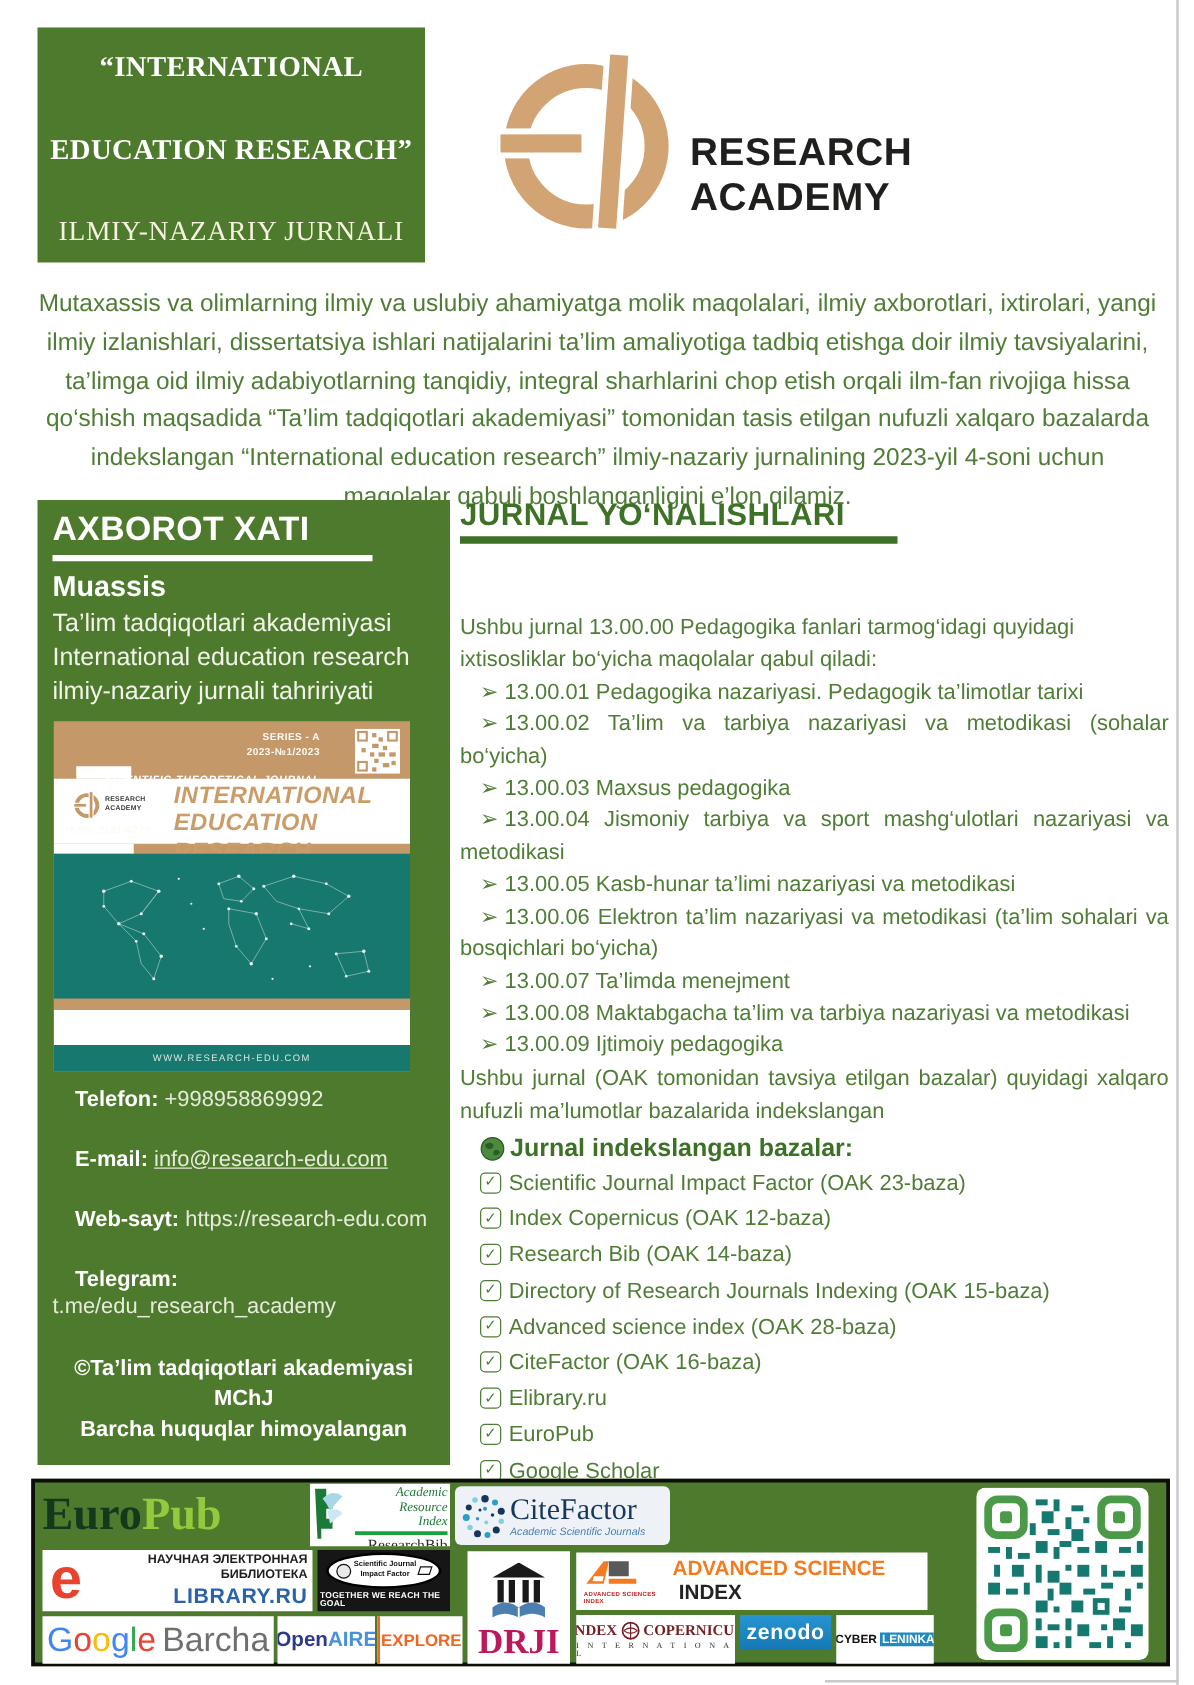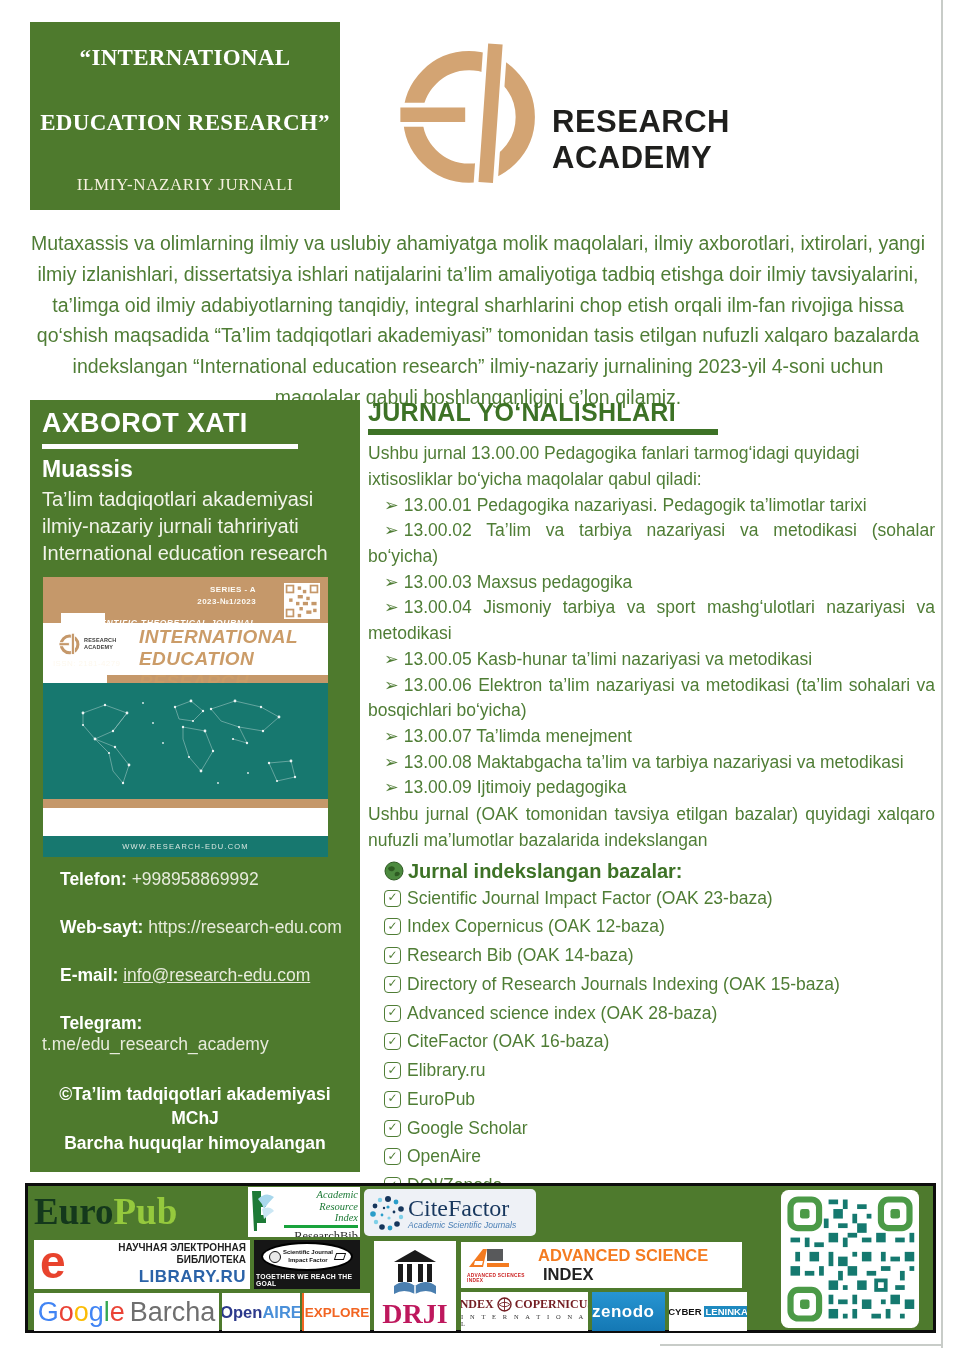--- a/index.html
+++ b/index.html
@@ -7,21 +7,21 @@
   body { font-family:"Liberation Sans","DejaVu Sans",sans-serif; }
   #page { position:relative; width:955px; height:1348px; background:#fff; overflow:hidden; }
   .page-edge-r { position:absolute; left:941px; top:0; width:2px; height:1348px; background:#c8ccc8; }
   .page-edge-b { position:absolute; left:660px; top:1344px; width:283px; height:2px; background:#c8ccc8; }
 
   
   .title-box { position:absolute; left:30px; top:22px; width:310px; height:188px;
     background:#4e7a2d; color:#fff; text-align:center; display:flex; flex-direction:column;
     justify-content:center; font-family:"Liberation Serif","DejaVu Serif",serif; padding-top:6px;gap:32px; }
   .title-box .l1, .title-box .l2 { font-size:23px; font-weight:bold; line-height:1.45; letter-spacing:0.3px; }
-  .title-box .l3 { font-size:17px; color:#f6f1e0; line-height:1.5; letter-spacing:0.6px; }
+  .title-box .l3 { font-size:22px; color:#f6f1e0; line-height:1.5; letter-spacing:0.6px; }
 
   .ra-logo { position:absolute; left:398px; top:40px; width:148px; height:148px; }
   .ra-name { position:absolute; left:552px; top:104px; font-weight:800; color:#1f1f1d;
     font-size:31px; line-height:1.16; letter-spacing:0.5px; }
 
   
   .intro { position:absolute; left:28px; top:228px; width:900px; text-align:center;
     color:#4f7d35; font-size:19.5px; line-height:1.58; }
 
   
@@ -59,21 +59,21 @@
   .contact-line { font-size:17.5px; margin-bottom:27px; }
   .contact-line .lbl { font-weight:bold; color:#ffffff;margin-left:18px; }
   .contact-line .val { color:#e7ebdc; }
   .contact-line .val.link { text-decoration:underline; }
   .copyright { text-align:center; font-weight:bold; font-size:17.5px; line-height:1.4; margin-top:4px; }
 
   
   .rcol { position:absolute; left:368px; top:398px; width:567px; color:#4f7d35; }
   .rc-title { display:inline-block; font-size:25px; font-weight:bold; color:#3d7226;
     letter-spacing:0.3px; padding:0 42px 2px 0; border-bottom:6px solid #3d7226; margin-bottom:5px; }
-  .rc-intro { font-size:17.5px; line-height:1.5; }
+  .rc-intro { font-size:17.5px; line-height:1.5;margin-top:48px; }
   .direction { font-size:17.5px; line-height:1.47; text-align:justify; text-indent:16px; }
   .direction .blt { margin-right:5px; }
   .rc-indexed { font-size:17.5px; line-height:1.5; text-align:justify; }
   .bases-title { display:flex; align-items:center; gap:4px; margin:6px 0 4px 16px;
     font-size:20px; font-weight:bold; color:#3d7226; }
   .base-row { display:flex; align-items:center; margin:0 0 6px 16px; font-size:17.5px; line-height:1.3; }
   .cb { display:inline-flex; width:17px; height:17px; border:1.7px solid #4f7d35; border-radius:4px;
     align-items:center; justify-content:center; font-size:12px; color:#4f7d35; margin-right:6px; flex:none; background:#fff0; }
   .doi-note { font-size:20.5px; margin-top:7px; color:#44792c; }
 
@@ -130,22 +130,22 @@
   .asi { left:433px; top:56px; width:281px; height:46px; display:flex; align-items:center; gap:6px; padding:2px 6px; }
   .asi-mini { font-size:4.8px; font-weight:bold; color:#c22; letter-spacing:0.3px; }
   .asi-t1 { color:#f47b20; font-weight:800; font-size:16.5px; }
   .asi-t2 { color:#222; font-weight:800; font-size:16.5px; margin-left:5px; }
 
   .icop { left:433px; top:106px; width:127px; height:39px; display:flex; flex-direction:column;
     align-items:center; justify-content:center; font-family:"Liberation Serif","DejaVu Serif",serif; }
   .icop-row { display:flex; align-items:center; gap:3px; color:#731d22; font-size:12px; font-weight:bold; }
   .icop-int { font-size:6.5px; letter-spacing:2.6px; color:#333; margin-top:1px; }
 
-  .zenodo { left:564px; top:106px; width:73px; height:39px; background:linear-gradient(#2795d2,#1478b4);
-    display:flex; align-items:center; color:#fff; font-weight:bold;
+  .zenodo { left:564px; top:106px; width:73px; height:28px; background:linear-gradient(#2795d2,#1478b4);
+    display:flex; align-items:center; justify-content:center; color:#fff; font-weight:bold;
     font-size:17px; letter-spacing:0.5px; }
 
   .cyber { left:641px; top:106px; width:78px; height:39px; display:flex; align-items:center;
     justify-content:center; gap:2px; padding:2px; }
   .cy1 { font-size:9.5px; font-weight:900; color:#101010; }
   .cy2 { font-size:9.5px; font-weight:900; color:#fff; background:#1f8ac0; padding:0 2px; }
 
   .qr-big { left:741px; top:4px; width:162px; height:138px; display:flex; align-items:center; justify-content:center; }
 </style>
 </head>
@@ -171,22 +171,22 @@
     <div>ACADEMY</div>
   </div>
 
   <div class="intro">Mutaxassis va olimlarning ilmiy va uslubiy ahamiyatga molik maqolalari, ilmiy axborotlari, ixtirolari, yangi ilmiy izlanishlari, dissertatsiya ishlari natijalarini ta’lim amaliyotiga tadbiq etishga doir ilmiy tavsiyalarini, ta’limga oid ilmiy adabiyotlarning tanqidiy, integral sharhlarini chop etish orqali ilm-fan rivojiga hissa qo‘shish maqsadida “Ta’lim tadqiqotlari akademiyasi” tomonidan tasis etilgan nufuzli xalqaro bazalarda indekslangan “International education research” ilmiy-nazariy jurnalining 2023-yil 4-soni uchun maqolalar qabuli boshlanganligini e’lon qilamiz.</div>
 
   <div class="panel">
     <div class="panel-title">AXBOROT XATI</div>
     <div class="panel-bar"></div>
     <div class="muassis">Muassis</div>
     <div class="muassis-line">Ta’lim tadqiqotlari akademiyasi</div>
+    <div class="muassis-line">International education research</div>
     <div class="muassis-line">ilmiy-nazariy jurnali tahririyati</div>
-    <div class="muassis-line">International education research</div>
 
     <div class="cover">
       <div class="cover-series">
         <div>SERIES - A</div>
         <div>2023-№1/2023</div>
       </div>
       <svg class="cover-qr" viewBox="0 0 21 21">
         <rect width="21" height="21" fill="#fff"></rect>
         <g fill="#c5986a">
           <rect x="1" y="1" width="5" height="5"></rect>
@@ -284,26 +284,26 @@
       <div class="cover-white"></div>
       <div class="cover-foot">WWW.RESEARCH-EDU.COM</div>
     </div>
 
     <div class="contacts">
       <div class="contact-line">
         <span class="lbl">Telefon:</span>
         <span class="val">+998958869992</span>
       </div>
       <div class="contact-line">
+        <span class="lbl">E-mail:</span>
+        <span class="val link">info@research-edu.com</span>
+      </div>
+      <div class="contact-line">
         <span class="lbl">Web-sayt:</span>
         <span class="val">https://research-edu.com</span>
-      </div>
-      <div class="contact-line">
-        <span class="lbl">E-mail:</span>
-        <span class="val link">info@research-edu.com</span>
       </div>
       <div class="contact-line">
         <span class="lbl">Telegram:</span>
         <span class="val">t.me/edu_research_academy</span>
       </div>
     </div>
 
     <div class="copyright">
       <div>©Ta’lim tadqiqotlari akademiyasi MChJ</div>
       <div>Barcha huquqlar himoyalangan</div>

